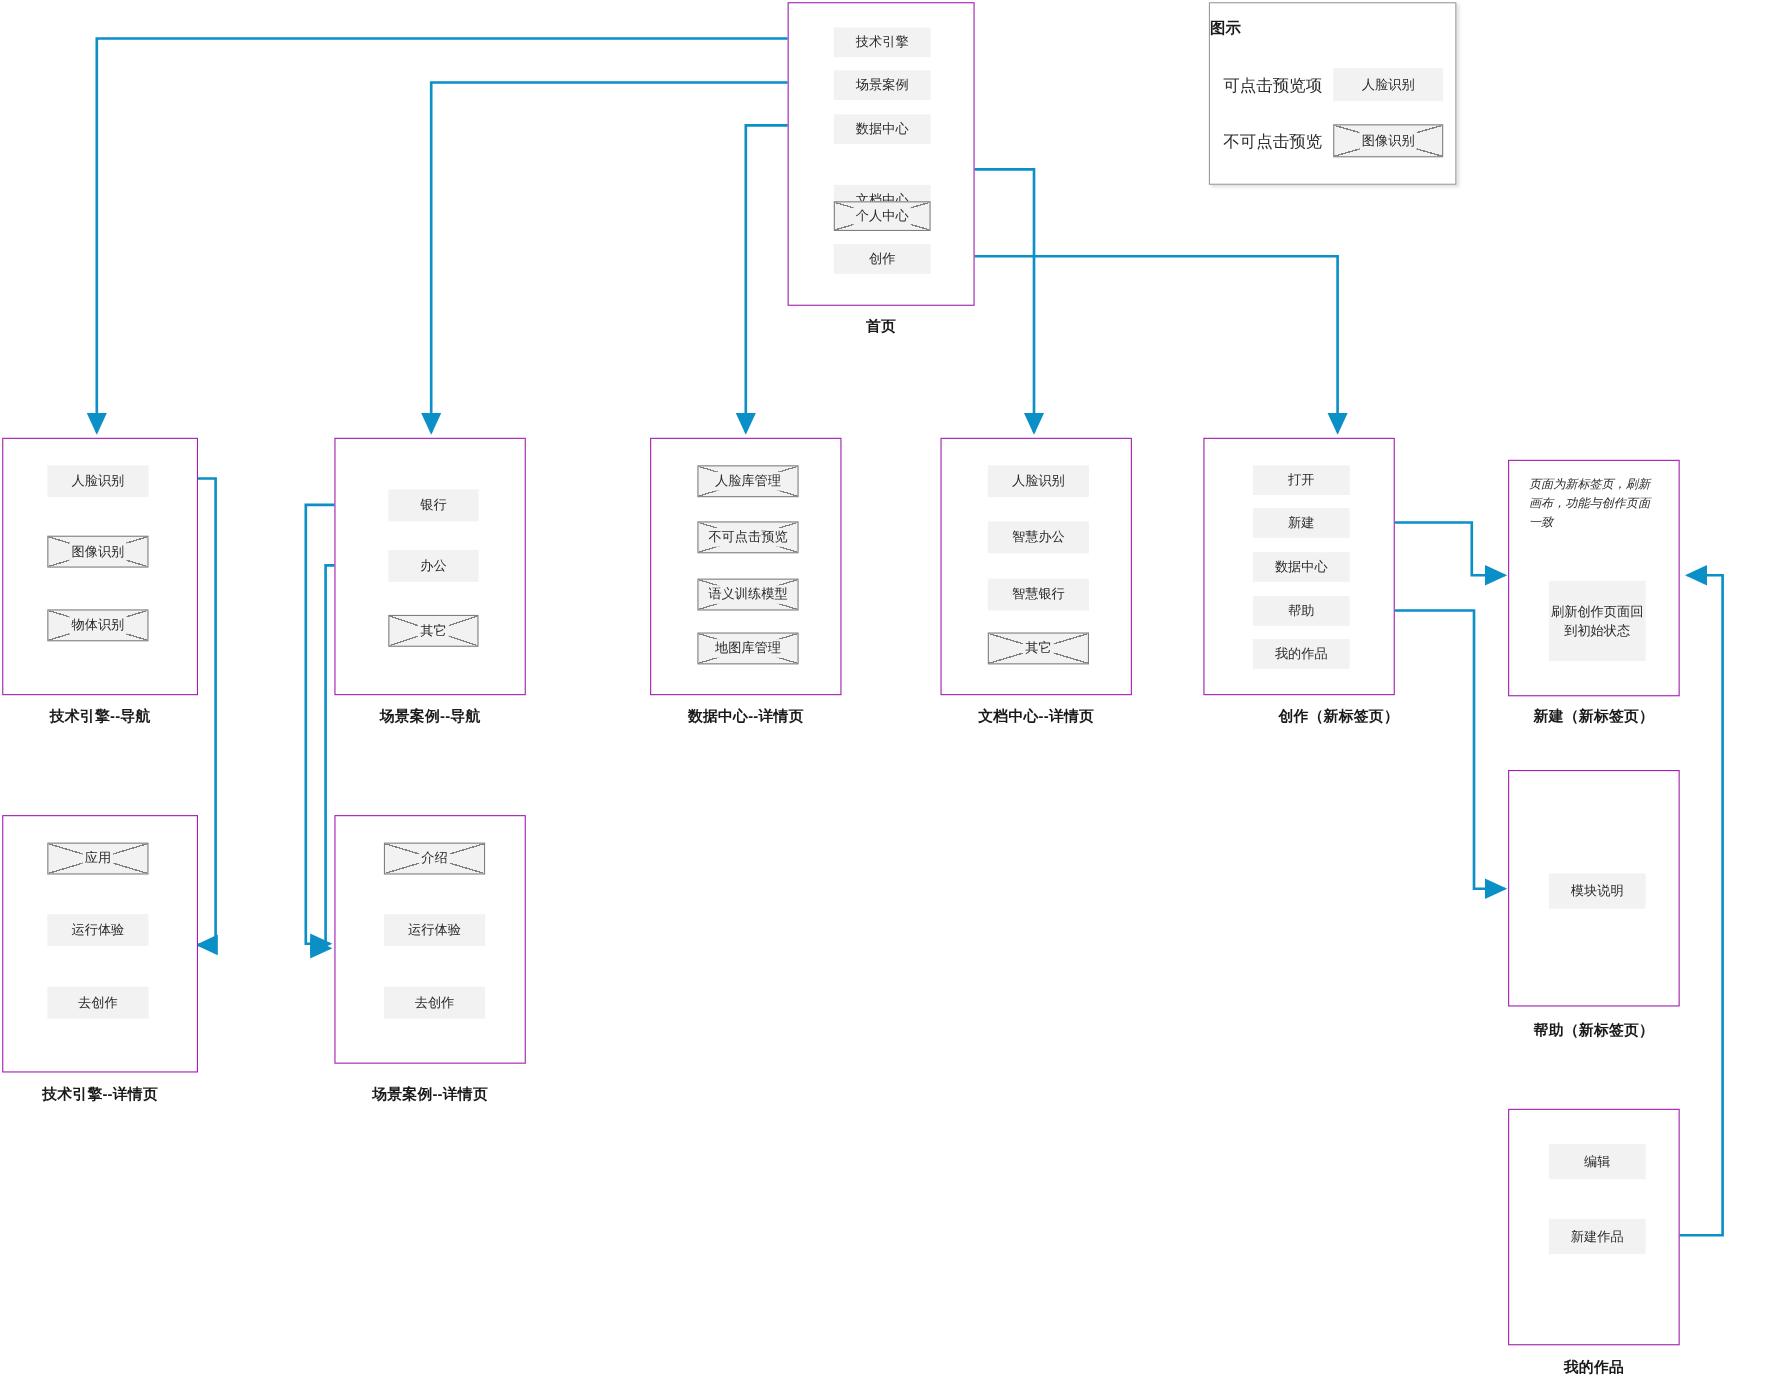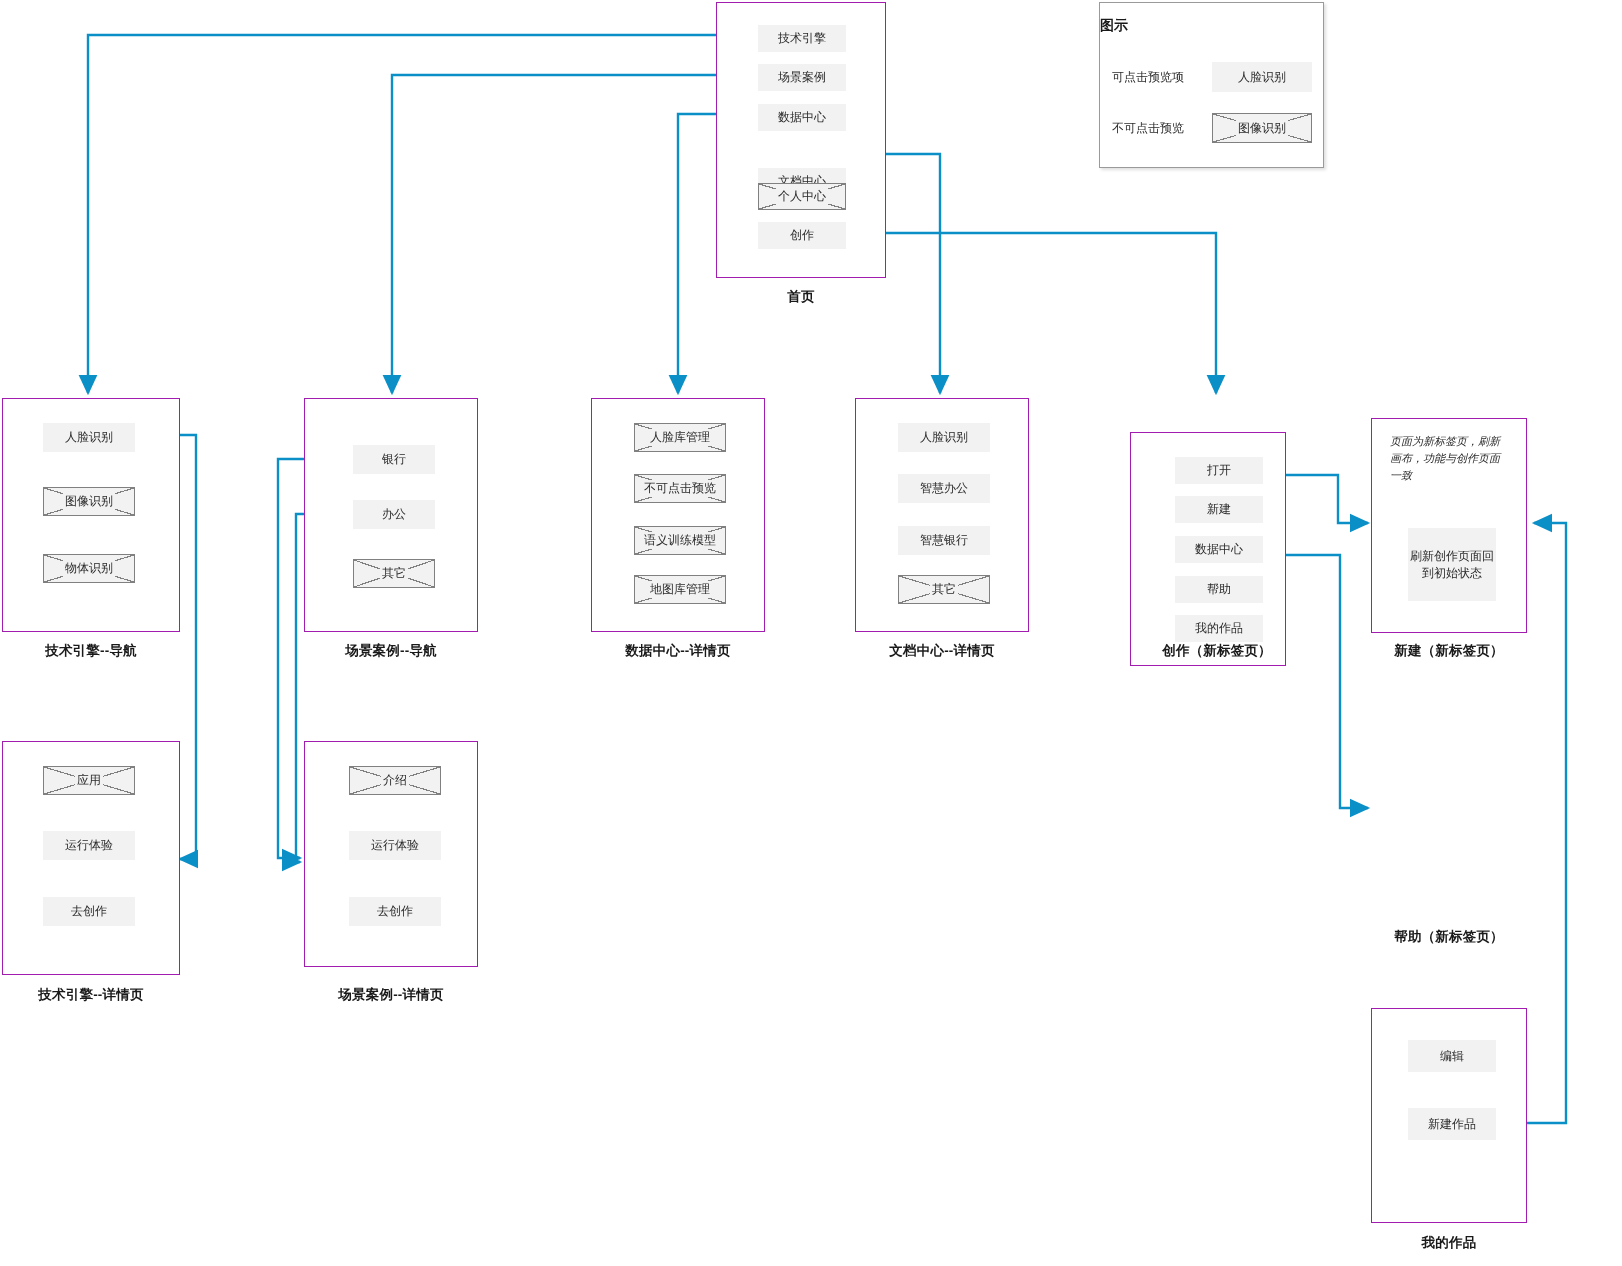--- a/index.html
+++ b/index.html
@@ -89,21 +89,21 @@
   .legend-title {
     position: absolute;
     width: 100%;
     text-align: left;
     font-size: 14px;
     font-weight: bold;
     color: #1a1a1a;
   }
   .legend-text {
     position: absolute;
-    font-size: 12px;
+    font-size: 15px;
     color: #2b2b2b;
     white-space: nowrap;
   }
   .note {
     position: absolute;
     font-size: 11px;
     color: #2b2b2b;
     line-height: 1.55;
     text-align: left;
     font-style: italic;
@@ -231,21 +231,21 @@
     </div>
     <div class="item" style="left:42px; top:127px; width:92px; height:29px;">
       <span>智慧银行</span>
     </div>
     <div class="item xbox" style="left:42px; top:176px; width:92px; height:29px;">
       <span>其它</span>
     </div>
   </div>
   <div class="screen-label" style="left:855px; top:642px; width:174px;">文档中心--详情页</div>
 
-  <div class="screen" style="left:1130px; top:398px; width:156px; height:234px;margin-top:34px;">
+  <div class="screen" style="left:1094px; top:398px; width:174px; height:234px;">
     <div class="item" style="left:44px; top:24px; width:88px; height:27px;">
       <span>打开</span>
     </div>
     <div class="item" style="left:44px; top:63px; width:88px; height:27px;">
       <span>新建</span>
     </div>
     <div class="item" style="left:44px; top:103px; width:88px; height:27px;">
       <span>数据中心</span>
     </div>
     <div class="item" style="left:44px; top:143px; width:88px; height:27px;">
@@ -284,20 +284,25 @@
     </div>
     <div class="item" style="left:44px; top:89px; width:92px; height:29px;">
       <span>运行体验</span>
     </div>
     <div class="item" style="left:44px; top:155px; width:92px; height:29px;">
       <span>去创作</span>
     </div>
   </div>
   <div class="screen-label" style="left:304px; top:986px; width:174px;">场景案例--详情页</div>
 
+  <div class="screen" style="left:1371px; top:700px; width:156px; height:215px;">
+    <div class="item" style="left:36px; top:93px; width:88px; height:32px;">
+      <span>模块说明</span>
+    </div>
+  </div>
   <div class="screen-label" style="left:1371px; top:928px; width:156px;">帮助（新标签页）</div>
 
   <div class="screen" style="left:1371px; top:1008px; width:156px; height:215px;">
     <div class="item" style="left:36px; top:31px; width:88px; height:32px;">
       <span>编辑</span>
     </div>
     <div class="item" style="left:36px; top:99px; width:88px; height:32px;">
       <span>新建作品</span>
     </div>
   </div>

